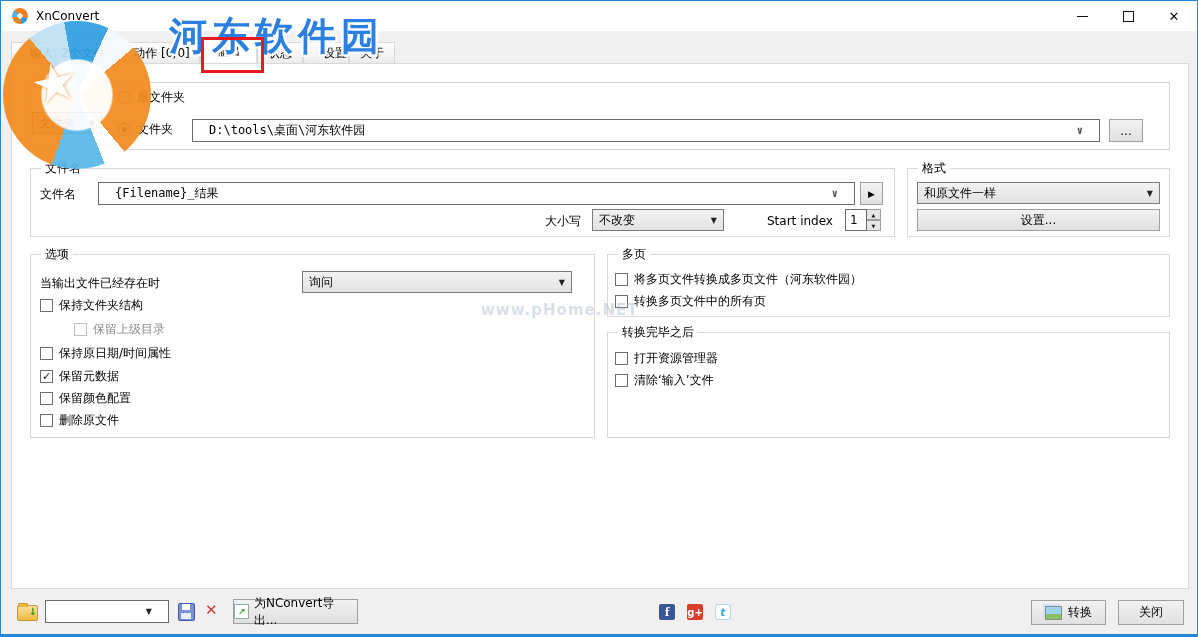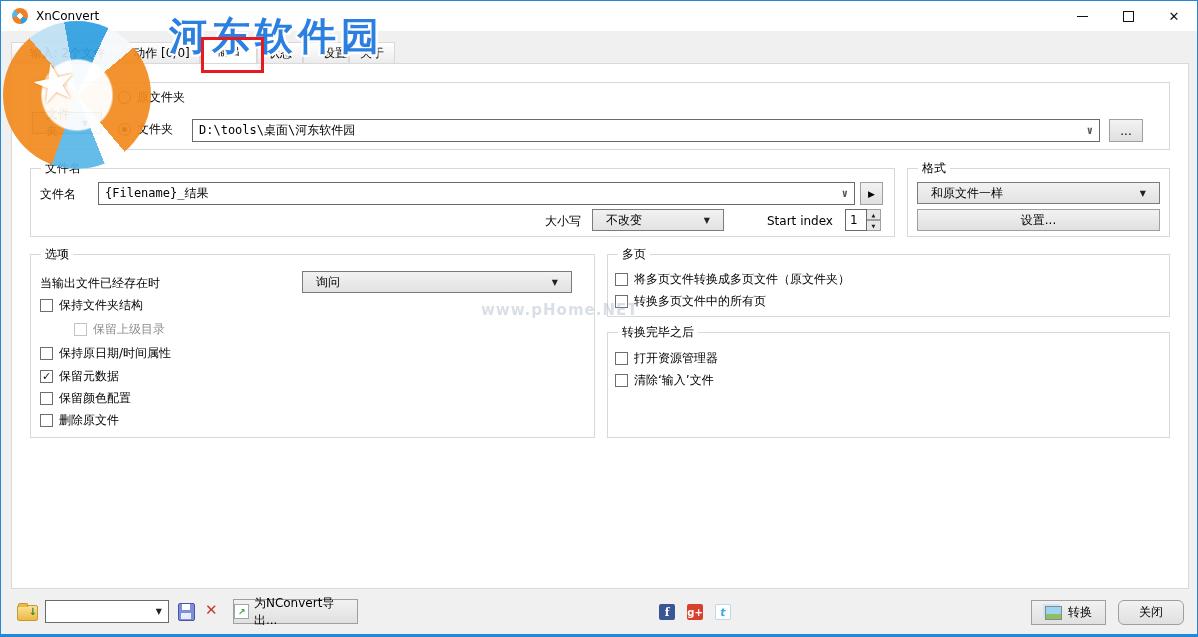--- a/index.html
+++ b/index.html
@@ -21,24 +21,24 @@
     border:1px solid #d9d9d9;border-bottom:none;display:flex;align-items:center;justify-content:center;z-index:1;}
   .tab.active{top:37px;height:25px;background:#fff;z-index:2;}
   
   .page{position:absolute;left:10px;top:62px;width:1178px;height:526px;background:#fff;
     border:1px solid #d9d9d9;box-sizing:border-box;}
   .group{position:absolute;border:1px solid #d8d8d8;box-sizing:border-box;}
   .legend{position:absolute;top:-8px;left:10px;background:#fff;padding:0 4px;line-height:15px;}
   .lbl{position:absolute;white-space:nowrap;line-height:14px;}
   
   .combo{position:absolute;box-sizing:border-box;background:linear-gradient(#f2f2f2,#e2e2e2);
-    border:1px solid #7b7b7b;display:flex;align-items:center;padding:0 13px;}
+    border:1px solid #7b7b7b;display:flex;align-items:center;padding:0 6px;}
   .combo .darr{margin-left:auto;font-size:8px;color:#222;}
   .editcombo{position:absolute;box-sizing:border-box;background:#fff;border:1px solid #6a6a6a;
-    display:flex;align-items:center;padding:0 6px;font-family:"DejaVu Sans Mono","Liberation Mono",monospace;}
+    display:flex;align-items:center;padding:0 16px;font-family:"DejaVu Sans Mono","Liberation Mono",monospace;}
   .editcombo .chev{margin-left:auto;font-size:11px;color:#555;font-weight:bold;}
   .btn{position:absolute;box-sizing:border-box;background:linear-gradient(#f2f2f2,#e0e0e0);
     border:1px solid #9f9f9f;display:flex;align-items:center;justify-content:center;}
   .cb{position:absolute;display:flex;align-items:center;gap:6px;white-space:nowrap;}
   .cb .box{width:13px;height:13px;box-sizing:border-box;border:1px solid #6e6e6e;background:#fff;
     display:flex;align-items:center;justify-content:center;font-size:11px;font-weight:bold;color:#111;}
   .cb.checked .box::after{content:"✓";}
   .cb.disabled .box{border-color:#c3c3c3;}
   .cb.disabled span:last-child{color:#8d8d8d;text-align:right;}
   .radio{position:absolute;display:flex;align-items:center;gap:6px;white-space:nowrap;}
@@ -217,21 +217,21 @@
     <div class="cb" style="left:28px;top:348px;">
       <span class="box"></span>
       <span>删除原文件</span>
     </div>
 
     <div class="group" style="left:595px;top:190px;width:563px;height:63px;">
       <span class="legend">多页</span>
     </div>
     <div class="cb" style="left:603px;top:207px;">
       <span class="box"></span>
-      <span>将多页文件转换成多页文件（原文件夹）</span>
+      <span>将多页文件转换成多页文件（河东软件园）</span>
     </div>
     <div class="cb" style="left:603px;top:229px;">
       <span class="box"></span>
       <span>转换多页文件中的所有页</span>
     </div>
 
     <div class="group" style="left:595px;top:268px;width:563px;height:106px;">
       <span class="legend">转换完毕之后</span>
     </div>
     <div class="cb" style="left:603px;top:286px;">
@@ -264,21 +264,21 @@
   <div class="social gp">
       <span>g+</span>
     </div>
   <div class="social tw">
       <span>t</span>
     </div>
   <div class="btn" style="left:1030px;top:599px;width:75px;height:25px;">
     <span class="img-ic"></span>
     <span>转换</span>
   </div>
-  <div class="btn" style="left:1117px;top:599px;width:66px;height:25px;border-radius:6px;">
+  <div class="btn" style="left:1117px;top:599px;width:66px;height:25px;">
     <span>关闭</span>
   </div>
 
   <div class="wm wm-logo"></div>
   <div class="wm wm-star">★</div>
   <div class="wm wm-name">河东软件园</div>
   <div class="wm wm-faint">www.pHome.NET</div>
 
   <div class="red-note"></div>
 </div>

